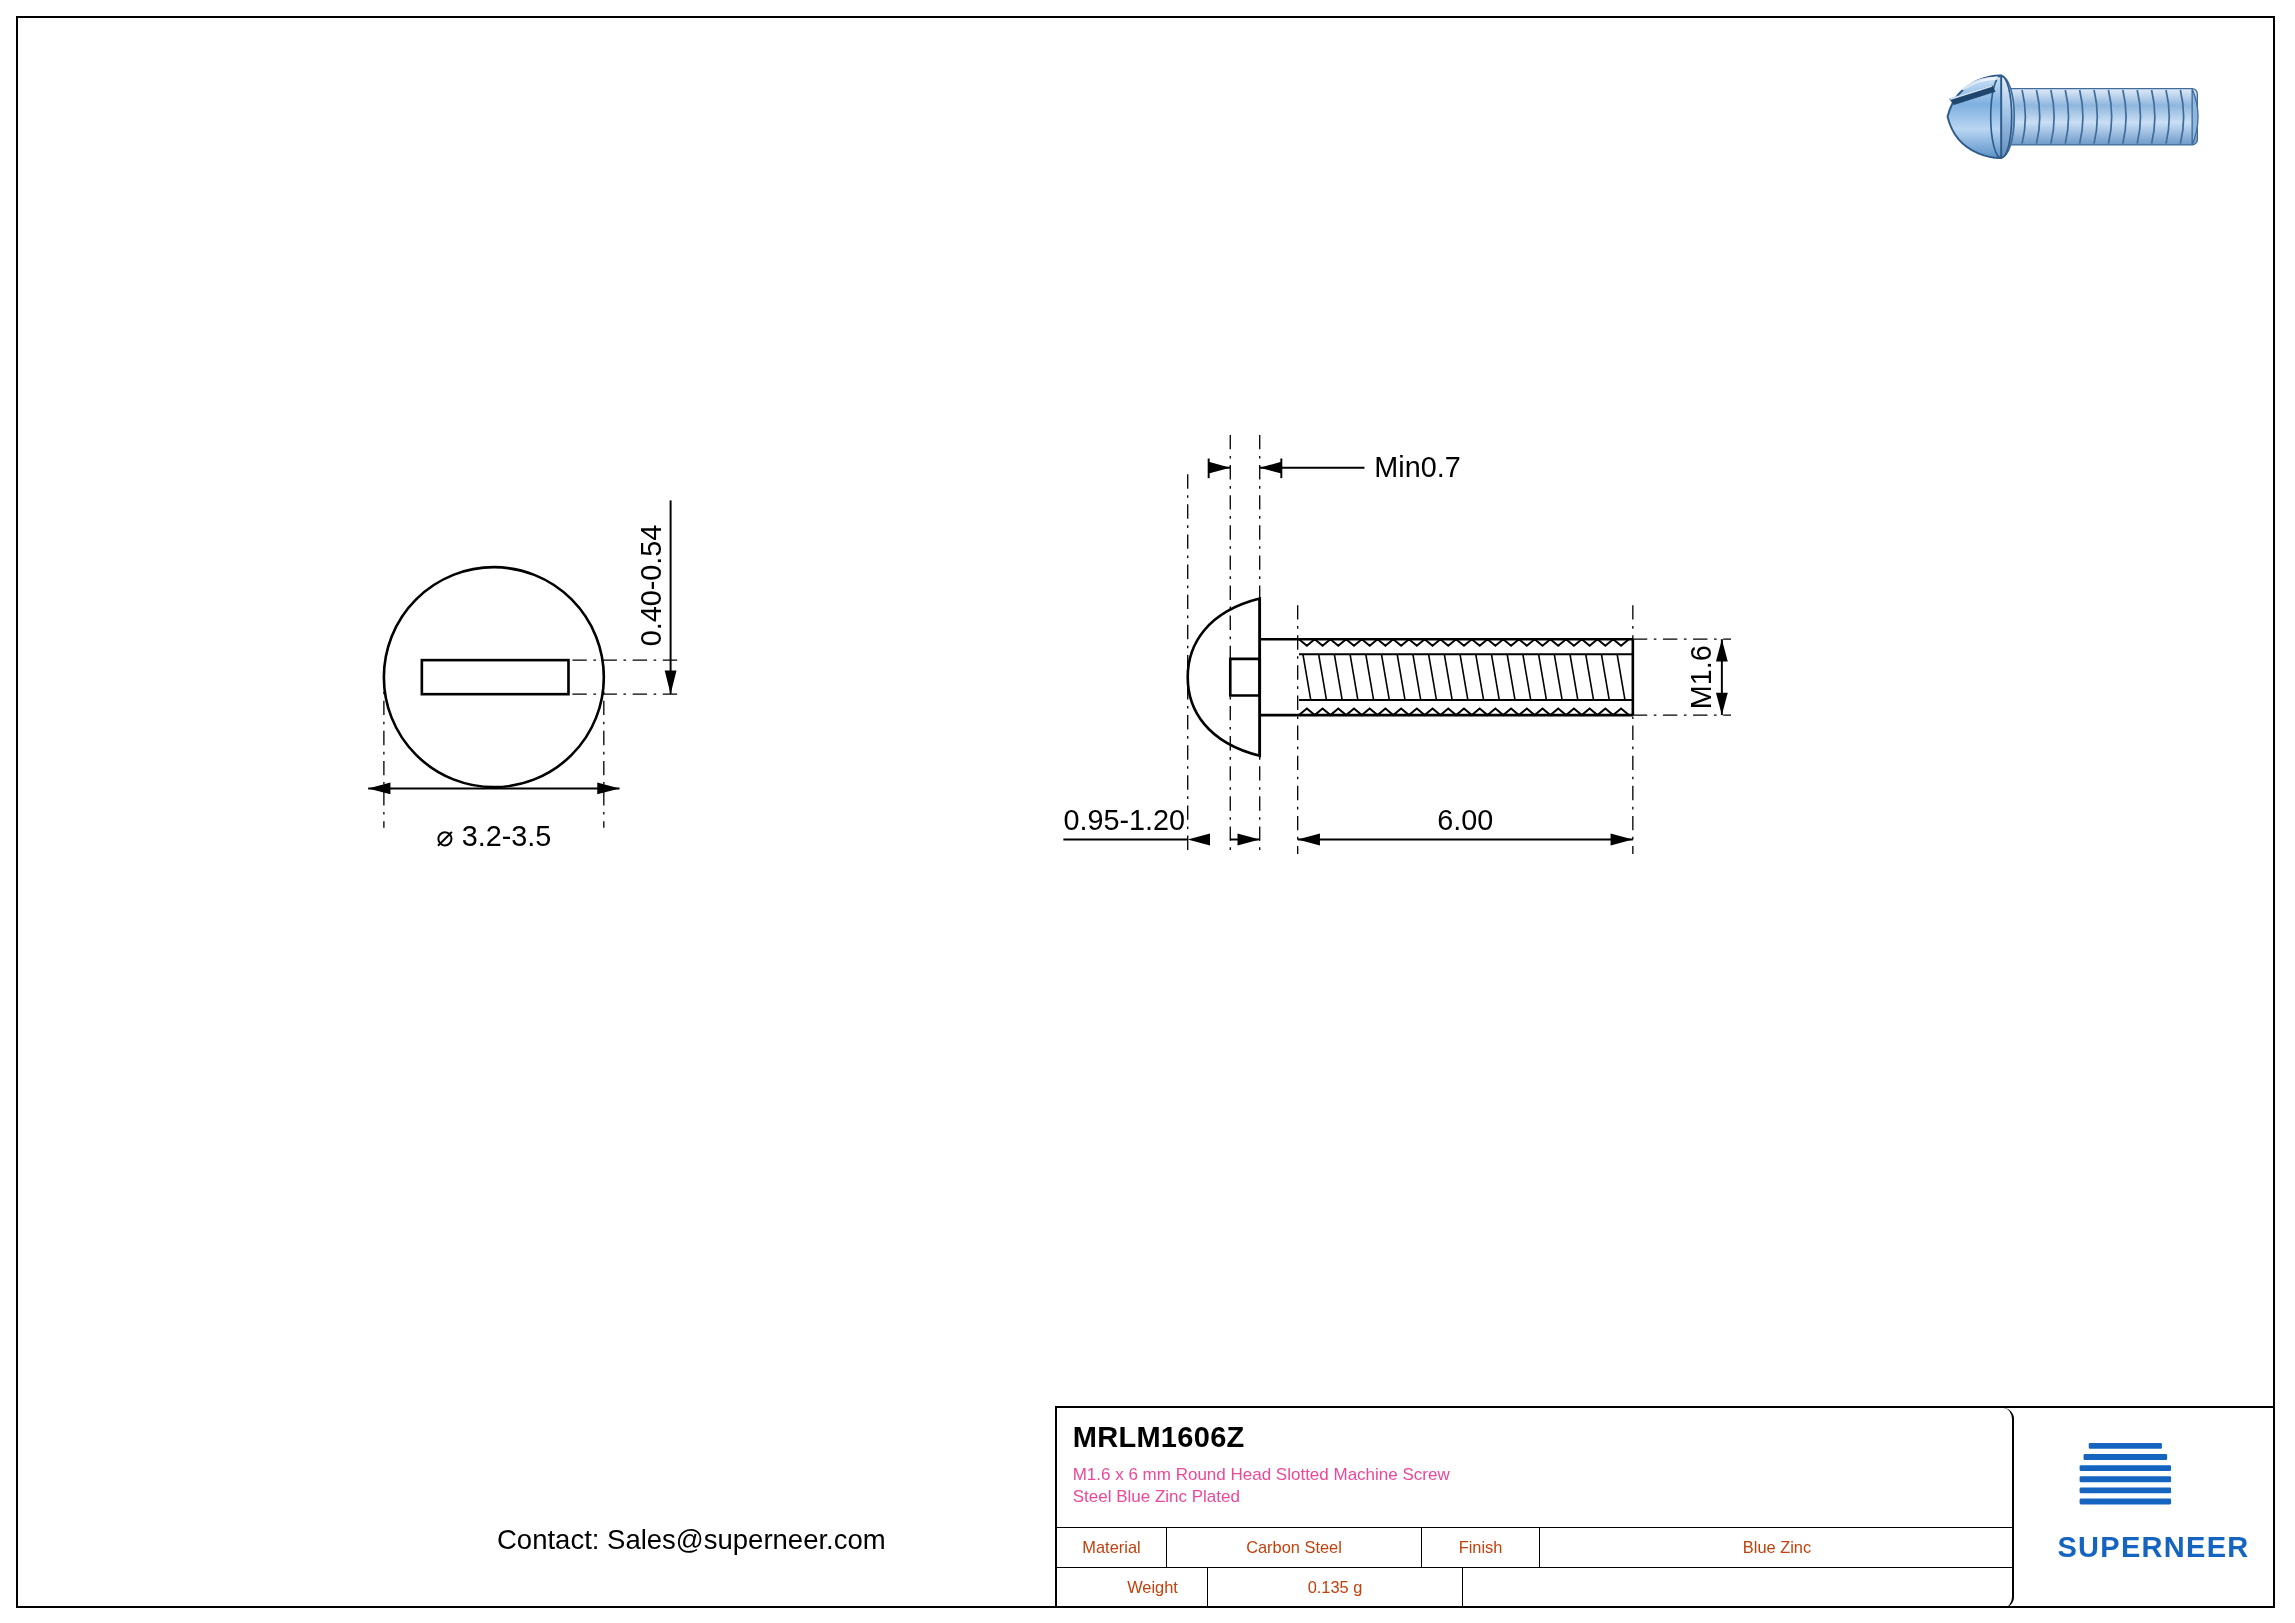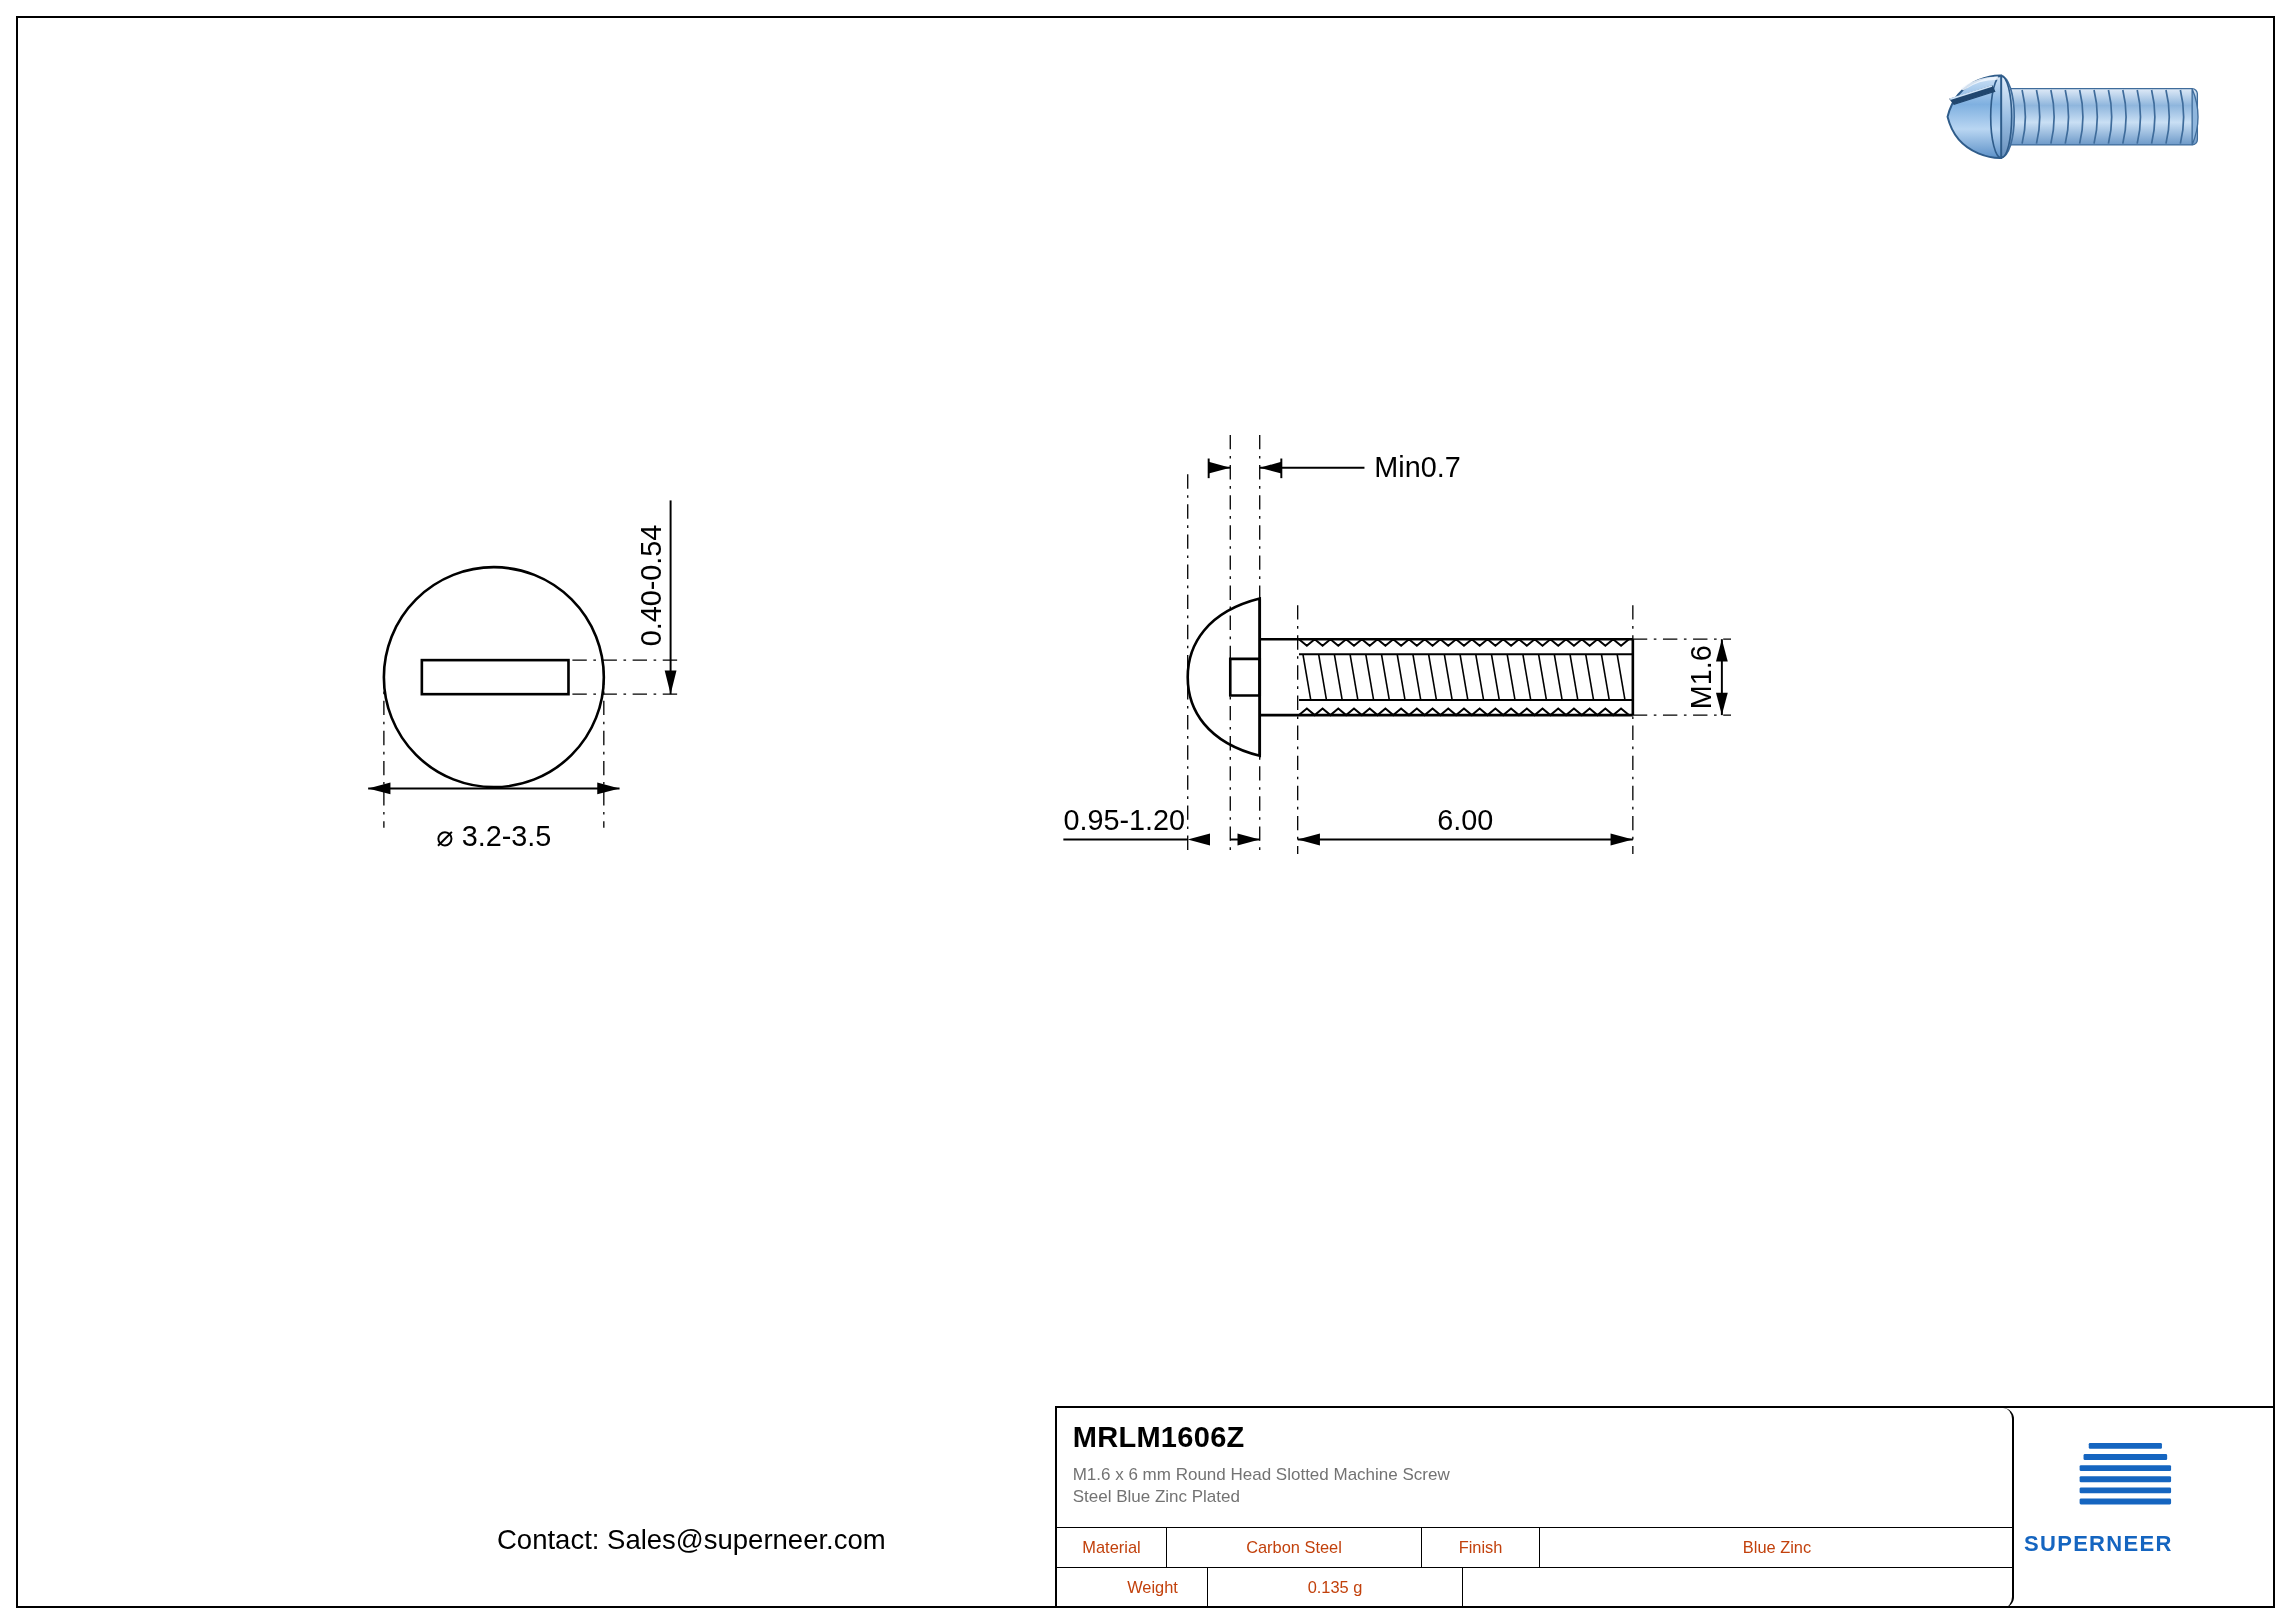--- a/index.html
+++ b/index.html
@@ -78,21 +78,21 @@
     font-weight: bold;
     letter-spacing: 0.3px;
     color: #000;
   }
   .tb-desc {
     position: absolute;
     left: 15.7px;
     top: 56px;
     font-size: 17px;
     line-height: 22px;
-    color: #737373;
+    color: #ec4899;
     white-space: pre-line;
   }
   .tb-table {
     position: absolute;
     left: 0;
     top: 119px;
     width: 957px;
     height: 81px;
   }
   .tb-row {
@@ -131,24 +131,25 @@
   }
   .brand-mark {
     position: absolute;
     left: 63px;
     top: 31px;
     width: 98px;
     height: 72px;
   }
   .brand-name {
     position: absolute;
-    left: 10px;
+    left: 28px;
     top: 123px;
     width: 223px;
-    font-size: 22px;
+    text-align: center;
+    font-size: 29px;
     font-weight: bold;
     letter-spacing: 1.3px;
     color: #1565c0;
   }
 
   
   .contact {
     position: absolute;
     left: 497px;
     top: 1524px;

